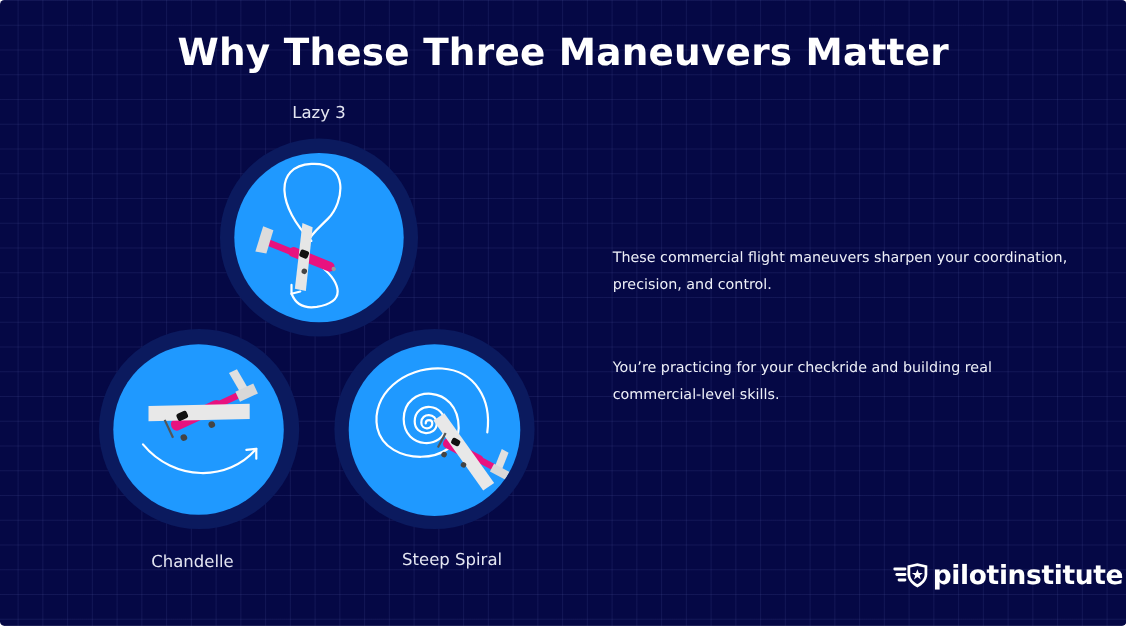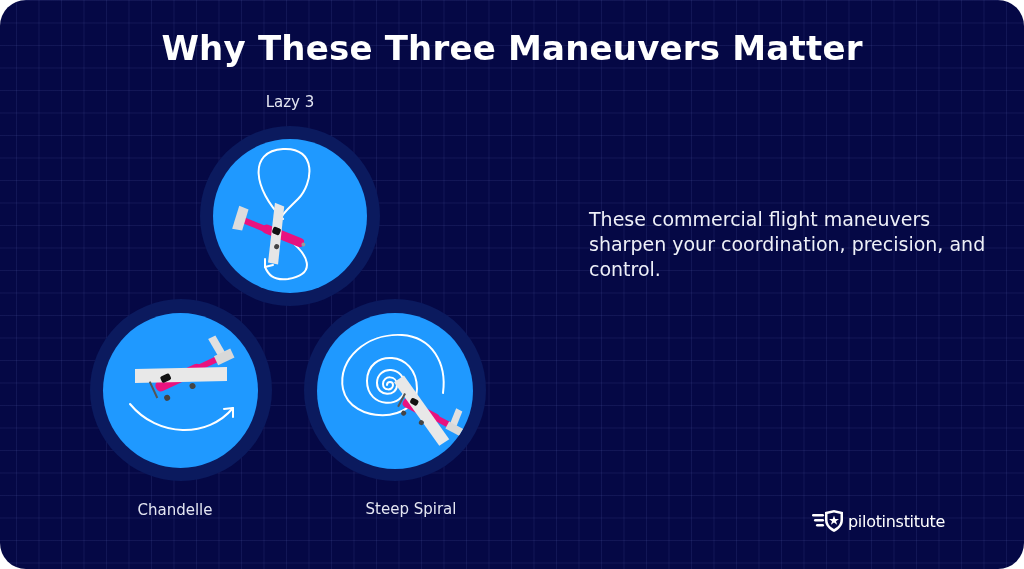--- a/index.html
+++ b/index.html
@@ -8,21 +8,21 @@
       width: 1024px;
       height: 569px;
       background: #ffffff;
       overflow: hidden;
     }
     .card {
       position: absolute;
       left: 0; top: 0;
       width: 1024px;
       height: 569px;
-      border-radius: 26px;
+      border-radius: 4px;
       overflow: hidden;
       background-color: #050845;
       background-image:
         linear-gradient(to right, rgba(110,120,200,0.13) 1px, transparent 1px),
         linear-gradient(to bottom, rgba(110,120,200,0.13) 1px, transparent 1px);
       background-size: 22.5px 22.5px;
       background-position: 16px 0px;
       font-family: "DejaVu Sans", "Liberation Sans", sans-serif;
       color: #ffffff;
     }
@@ -56,38 +56,39 @@
       overflow: hidden;
     }
     .disc svg {
       position: absolute;
       left: 0; top: 0;
       width: 100%;
       height: 100%;
     }
     .text-block {
       position: absolute;
-      left: 589px;
+      left: 557px;
       width: 420px;
-      font-size: 19px;
+      font-size: 13px;
       line-height: 25px;
       color: #eef0f8;
+      margin-top: 15px;
     }
     .logo {
       position: absolute;
       left: 812px;
       top: 509px;
       display: flex;
       align-items: center;
       gap: 4px;
     }
     .logo-text {
       font-family: "DejaVu Sans", "Liberation Sans", sans-serif;
-      font-weight: normal;
-      font-size: 16px;
+      font-weight: bold;
+      font-size: 24px;
       letter-spacing: -0.3px;
       color: #ffffff;
     }
   </style>
 </head>
 <body>
 
 <div class="card">
 
   <div class="title">Why These Three Maneuvers Matter</div>
@@ -155,20 +156,21 @@
         <rect x="-16" y="-7" width="8" height="6" rx="2" fill="#111"></rect>
         <circle cx="-16" cy="11" r="2.5" fill="#444"></circle>
         <circle cx="4" cy="11" r="2.5" fill="#444"></circle>
         <rect x="-25" y="-7" width="2" height="15" fill="#555"></rect>
       </g>
     </svg>
   </div>
   <div class="label" style="left:399px; top:500px;margin-left:12px;">Steep Spiral</div>
 
   <div class="text-block" style="top:207px;">These commercial flight maneuvers sharpen your coordination, precision, and control.</div>
+  <div class="text-block" style="top:307px;">You’re practicing for your checkride and building real commercial-level skills.</div>
 
   <div class="logo">
     <svg width="32" height="24" viewBox="0 0 32 24">
       <rect x="0" y="5" width="12" height="2.6" rx="1.3" fill="#ffffff"></rect>
       <rect x="2" y="10" width="10" height="2.6" rx="1.3" fill="#ffffff"></rect>
       <rect x="4" y="15" width="8" height="2.6" rx="1.3" fill="#ffffff"></rect>
       <path d="M13 3 L22 1 L31 3 L31 11 C31 17, 26 21, 22 23 C18 21, 13 17, 13 11 Z" fill="#ffffff"></path>
       <path d="M15.5 5 L22 3.5 L28.5 5 L28.5 11 C28.5 15.5, 25 18.5, 22 20 C19 18.5, 15.5 15.5, 15.5 11 Z" fill="#050845"></path>
       <polygon points="22,6.5 23.3,10 27,10 24,12.2 25.1,15.8 22,13.6 18.9,15.8 20,12.2 17,10 20.7,10" fill="#ffffff"></polygon>
     </svg>

